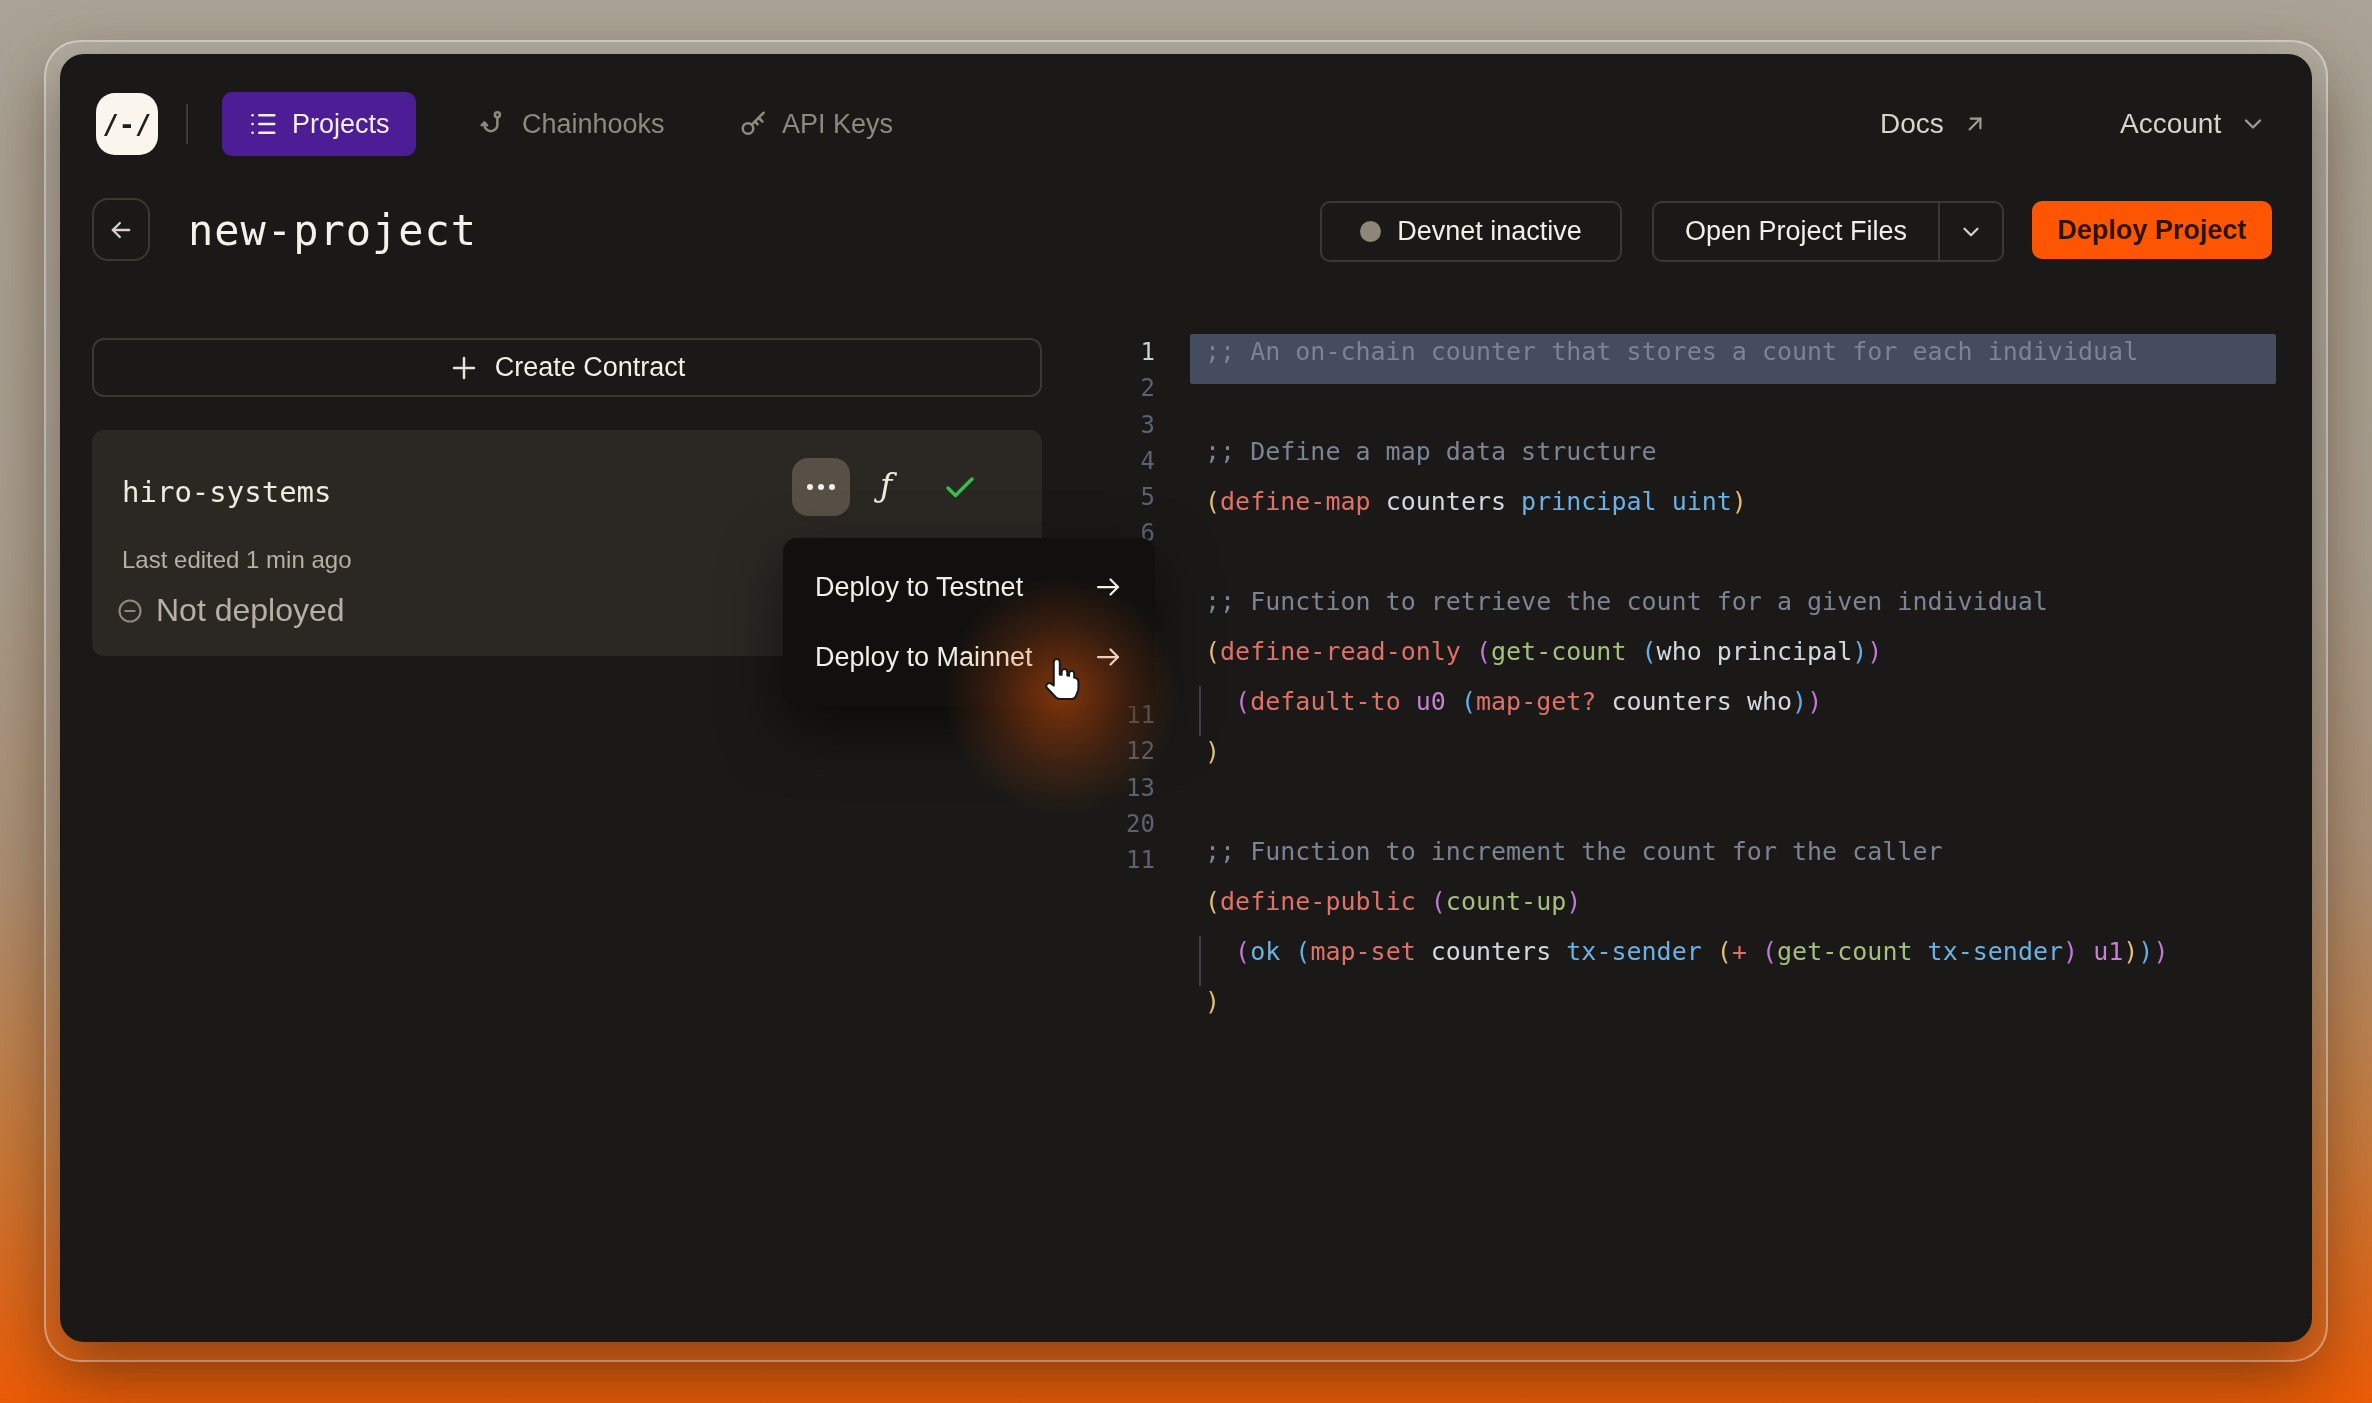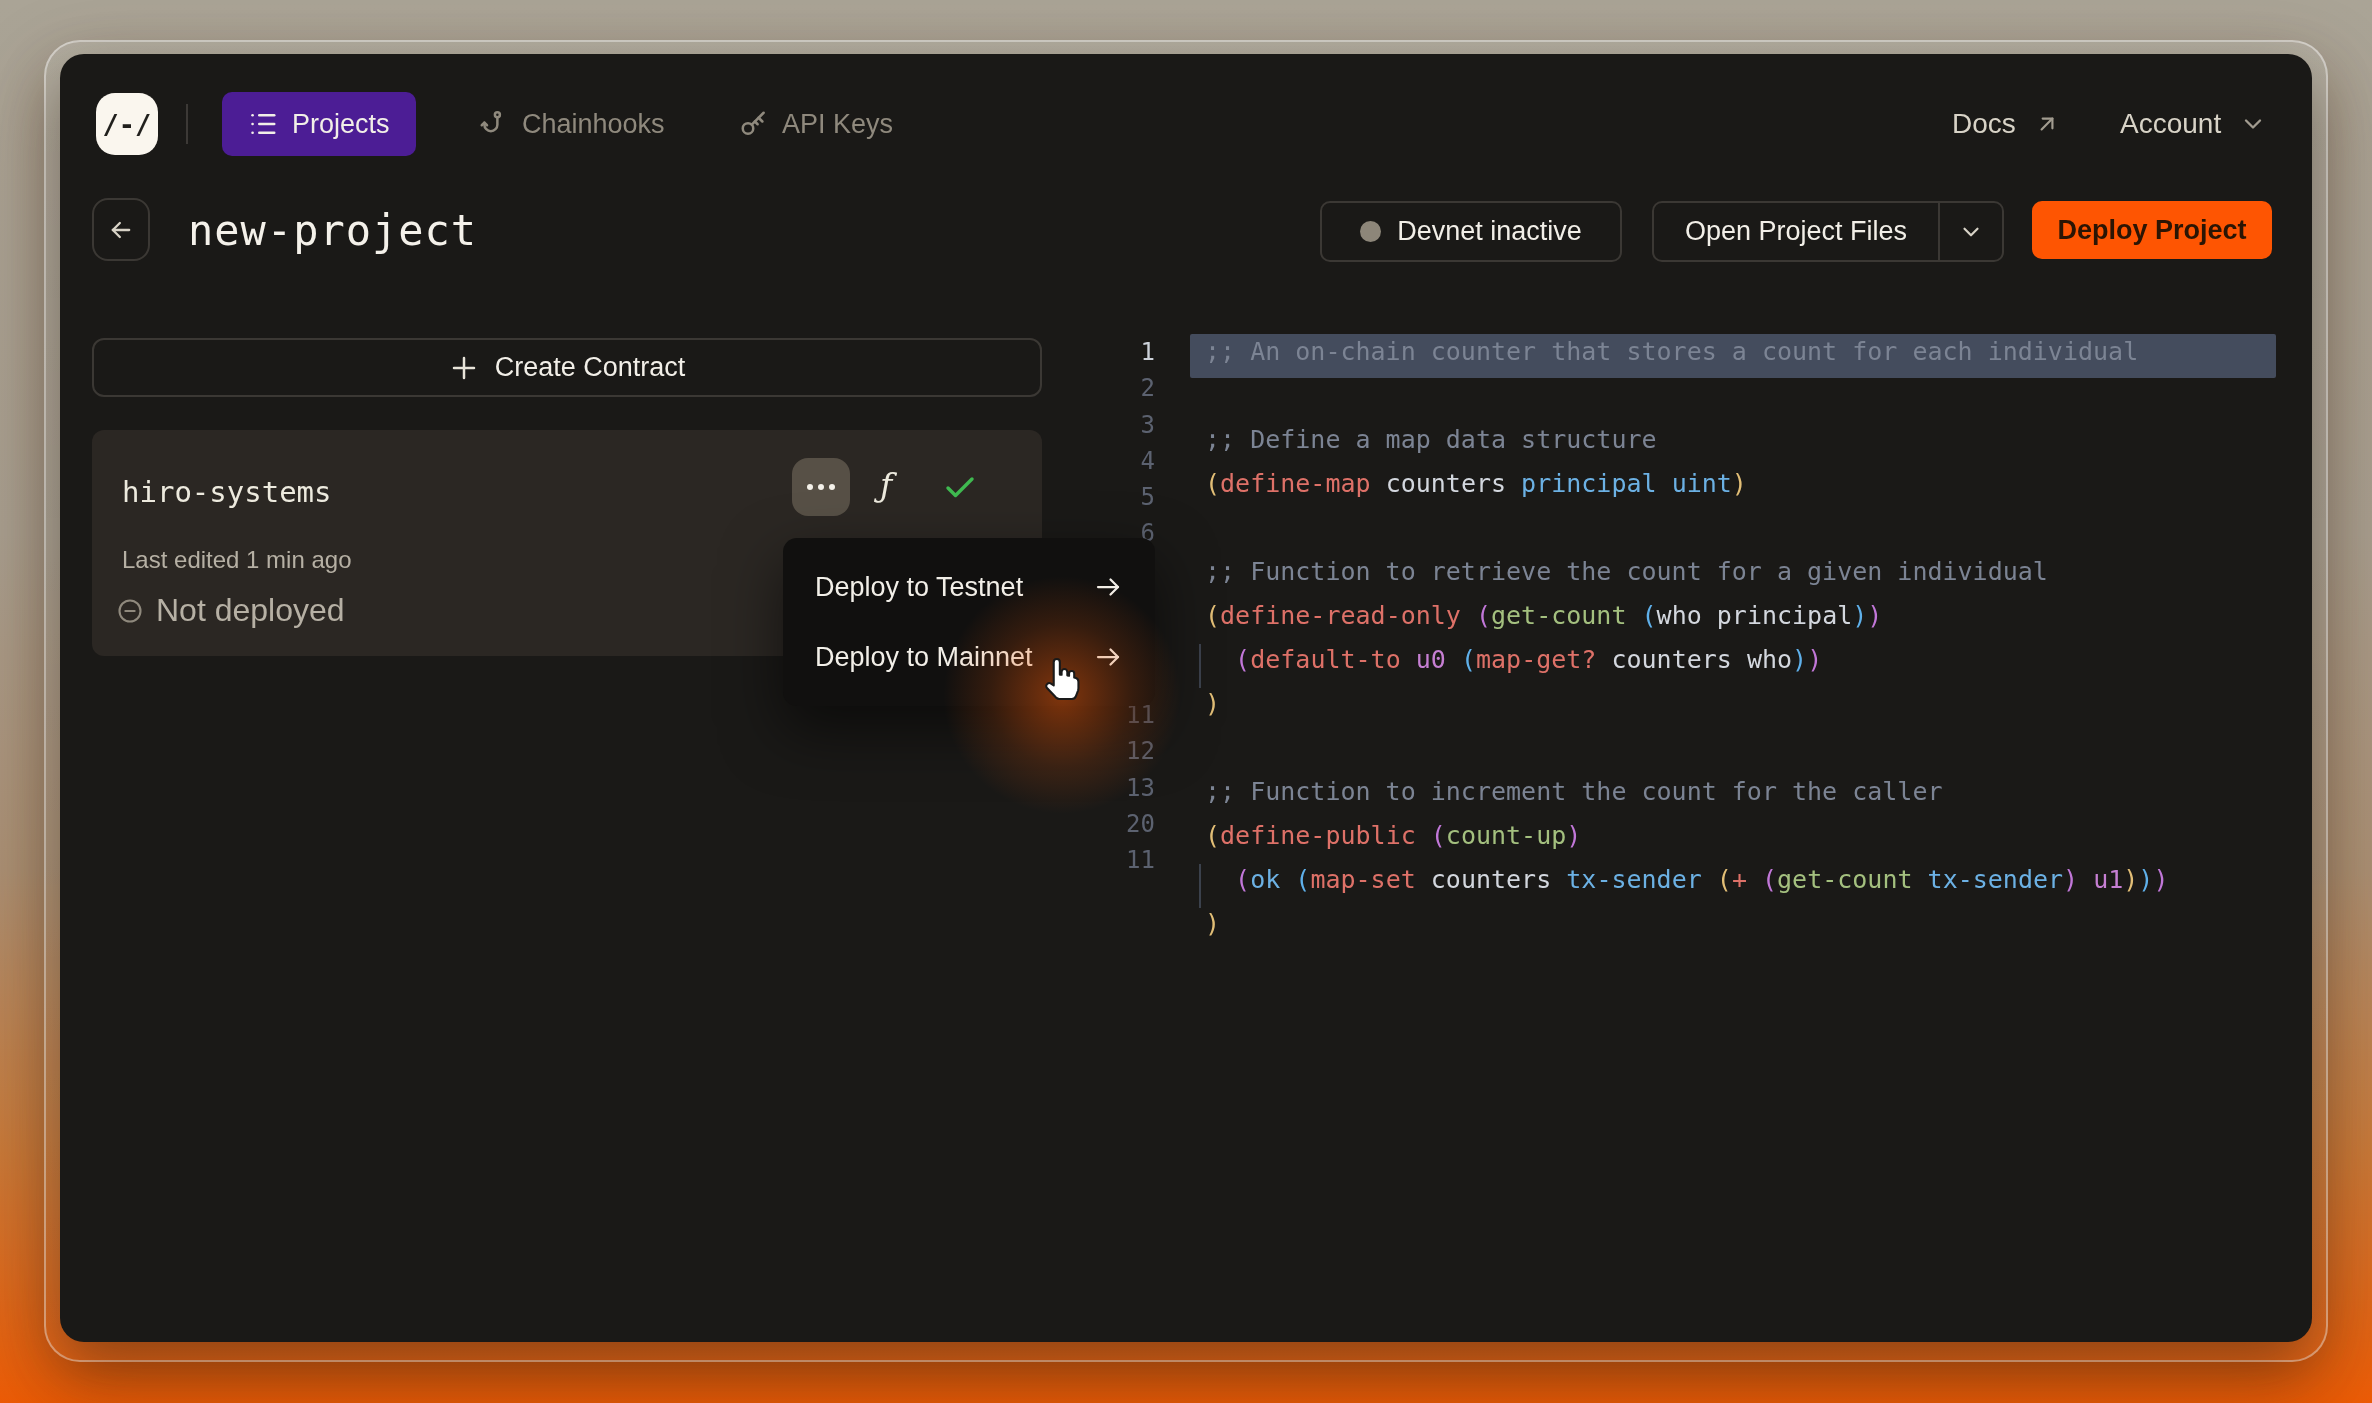--- a/index.html
+++ b/index.html
@@ -74,21 +74,21 @@
     padding:0 32px; font-size:27px; color:#f2efe8; cursor:pointer; }
   .glow { left:942px; top:575px; width:240px; height:240px; z-index:6; pointer-events:none;
     background:radial-gradient(circle, rgba(240,90,10,.5) 0%, rgba(240,90,10,.16) 42%, rgba(240,90,10,0) 70%); }
   .cursor { left:1038px; top:656px; z-index:7; pointer-events:none; }
   
   .gutter { left:1085px; top:334px; width:70px; text-align:right;
     font-family:"DejaVu Sans Mono",monospace; font-size:24px; line-height:36.3px; color:#5c6270; }
   .gutter-line.active { color:#ccd1d9; }
   .code { left:1190px; top:334px; width:1086px;
     font-family:"DejaVu Sans Mono",monospace; font-size:25px; line-height:36.3px; white-space:pre; }
-  .code-line { position:relative; height:44px; padding-left:15px; }
+  .code-line { position:relative; height:50px; padding-left:15px; }
   .code-line.selected { background:var(--selection,#444c5d); border-radius:2px; }
   .code-line.guide::before { content:""; position:absolute; left:9px; top:2px; bottom:-2px;
     width:2px; background:#3b414c; }
 </style>
 </head>
 <body>
 
 <div class="abs frame"></div>
 <div class="abs window"></div>
 
@@ -121,21 +121,21 @@
 <div class="abs nav-item" style="left:712px;">
   <svg width="30" height="30" viewBox="0 0 24 24" fill="none" stroke-width="2" stroke-linecap="round" stroke-linejoin="round">
     <circle cx="8" cy="15.5" r="4.2"></circle>
     <path d="M11 12.5 L20.5 3"></path>
       <path d="M16.5 7l3 3"></path>
       <path d="M13.5 10l2.2 2.2"></path>
   </svg>
   <span>API Keys</span>
 </div>
 
-<div class="abs nav-right" style="left:1952px;">
+<div class="abs nav-right" style="left:1880px;">
   <span>Docs</span>
   <svg width="26" height="26" viewBox="0 0 24 24" fill="none" stroke-width="2" stroke-linecap="round" stroke-linejoin="round">
     <line x1="7" y1="17" x2="17" y2="7"></line>
       <polyline points="8 7 17 7 17 16"></polyline>
   </svg>
 </div>
 
 <div class="abs nav-right" style="left:2120px;">
   <span>Account</span>
   <svg width="28" height="28" viewBox="0 0 24 24" fill="none" stroke-width="2" stroke-linecap="round" stroke-linejoin="round">

